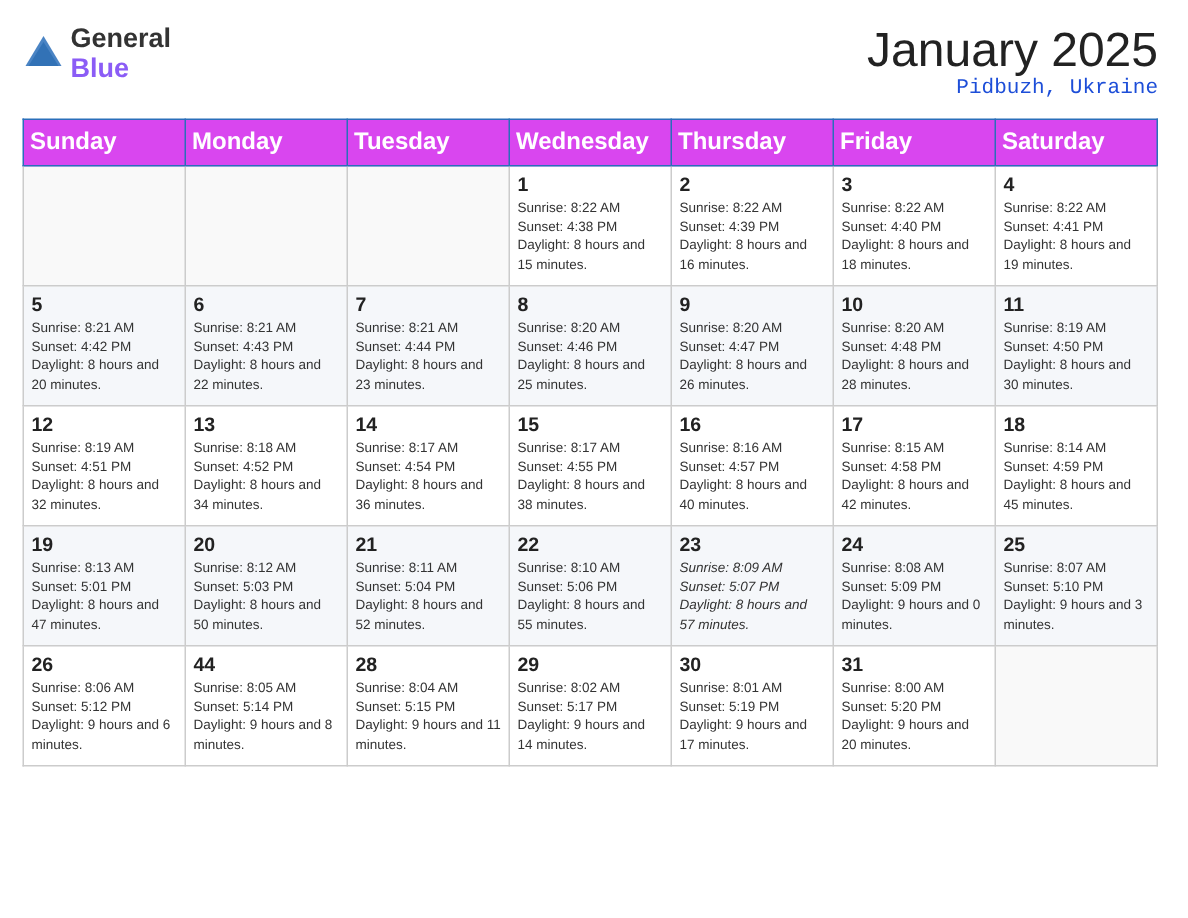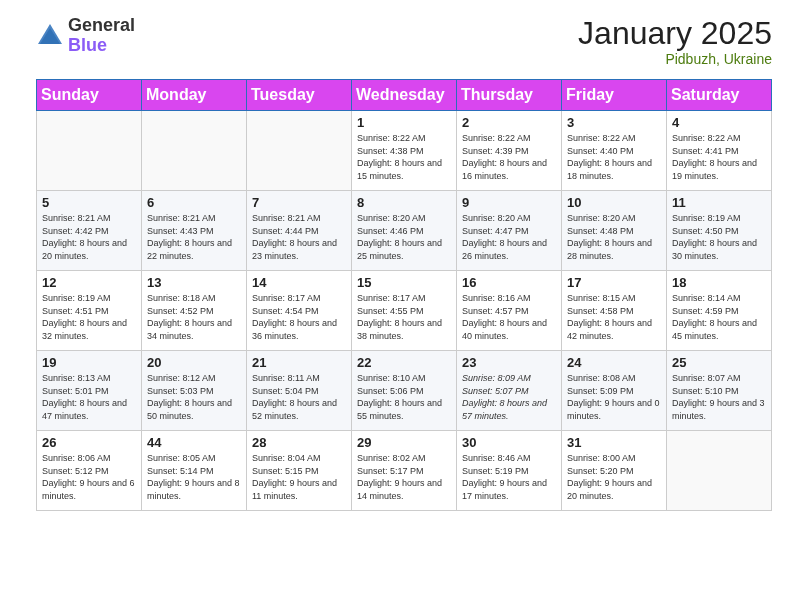--- a/index.html
+++ b/index.html
@@ -6,21 +6,21 @@
     body {
       font-family: Arial, sans-serif;
       background: #fff;
       width: 792px;
       height: 612px;
       overflow: hidden;
     }
     .page {
       width: 792px;
       height: 612px;
-      padding: 16px 20px 10px 36px;
+      padding: 16px 20px 10px 15px;
       background: #fff;
     }
     .header {
       display: flex;
       justify-content: space-between;
       align-items: flex-start;
       margin-bottom: 12px;
     }
     .logo {
       display: flex;
@@ -42,21 +42,22 @@
       text-align: right;
     }
     .month-title {
       font-size: 32px;
       font-weight: 300;
       color: #222;
       line-height: 1.1;
     }
     .location {
       font-size: 14px;
-      color: #4d7c0f;
+      color: #1d4ed8;
+      font-family: Liberation Mono, monospace;
     }
     .calendar {
       width: 100%;
       border-collapse: collapse;
       table-layout: fixed;
     }
     .calendar th {
       background: #d946ef;
       color: #fff;
       font-size: 16px;
@@ -308,21 +309,21 @@
 Daylight: 9 hours and 11 minutes.</div>
           </td>
           <td>
             <span class="day-num">29</span>
             <div class="day-info" style="white-space: pre-line;">Sunrise: 8:02 AM
 Sunset: 5:17 PM
 Daylight: 9 hours and 14 minutes.</div>
           </td>
           <td>
             <span class="day-num">30</span>
-            <div class="day-info" style="white-space: pre-line;">Sunrise: 8:46 AM
+            <div class="day-info" style="white-space: pre-line;">Sunrise: 8:01 AM
 Sunset: 5:19 PM
 Daylight: 9 hours and 17 minutes.</div>
           </td>
           <td>
             <span class="day-num">31</span>
             <div class="day-info" style="white-space: pre-line;">Sunrise: 8:00 AM
 Sunset: 5:20 PM
 Daylight: 9 hours and 20 minutes.</div>
           </td>
           <td class="empty-cell"></td>

